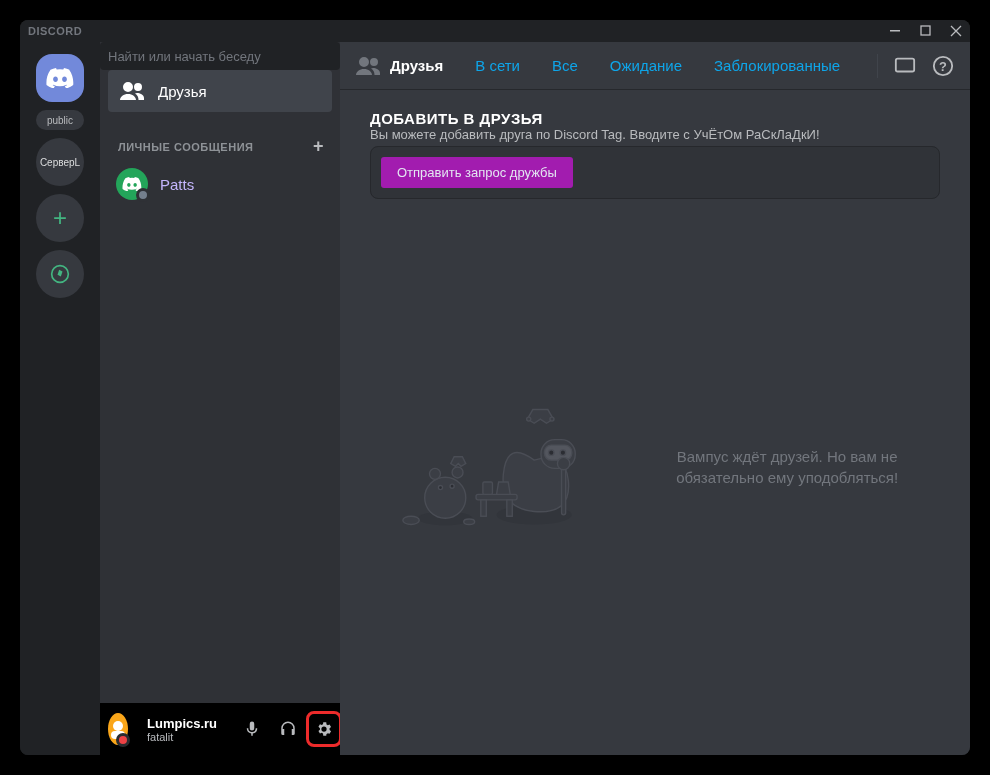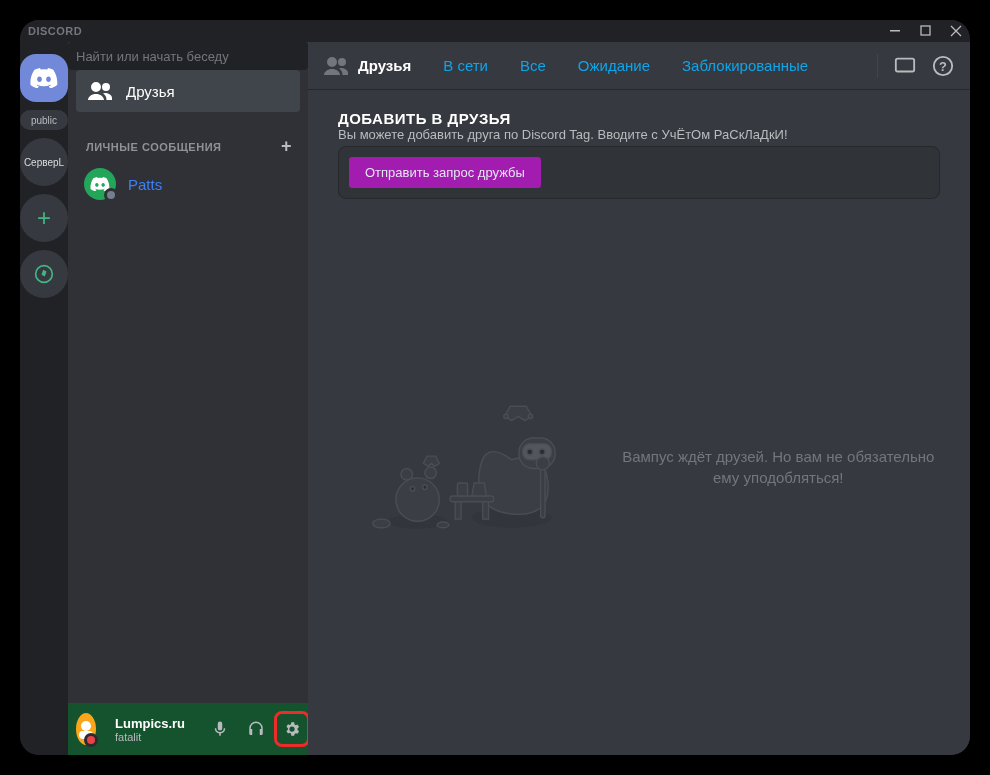--- a/index.html
+++ b/index.html
@@ -1,40 +1,40 @@
 <!DOCTYPE html>
 <html><head>
 <meta charset="utf-8">
 <style>
 * { margin: 0; padding: 0; box-sizing: border-box; font-family: -apple-system, BlinkMacSystemFont, "Segoe UI", Helvetica, Arial, sans-serif; }
 body { background: #000; width: 990px; height: 775px; overflow: hidden; padding: 20px; }
-.window { width: 950px; height: 735px; background: #202225; border-radius: 19px; overflow: hidden; display: flex; flex-direction: column; position: relative; }
+.window { width: 950px; height: 735px; background: #202225; border-radius: 8px; overflow: hidden; display: flex; flex-direction: column; position: relative; }
 .titlebar { height: 22px; display: flex; align-items: center; padding: 0 8px; background: #202225; }
 .titlebar-title { color: #72767d; font-size: 11px; font-weight: 700; letter-spacing: 0.5px; }
 .titlebar-controls { margin-left: auto; display: flex; gap: 18px; }
 .titlebar-btn { width: 12px; height: 12px; color: #b9bbbe; cursor: pointer; display:flex; align-items:center; justify-content:center; }
 .app-body { flex: 1; display: flex; }
-.server-rail { width: 48px; background: #202225; display: flex; flex-direction: column; align-items: center; padding-top: 12px; gap: 8px; }
+.server-rail { width: 80px; background: #202225; display: flex; flex-direction: column; align-items: center; padding-top: 12px; gap: 8px; }
 .server-item { width: 48px; height: 48px; border-radius: 50%; background: #36393f; display: flex; align-items: center; justify-content: center; cursor: pointer; color: #dcddde; font-size: 18px; }
 .server-home { border-radius: 16px; background: #7289da; }
 .server-public { width: 48px; height: 20px; border-radius: 10px; background: #36393f; color: #b9bbbe; font-size: 10px; display:flex; align-items:center; justify-content:center; }
 .server-add { background:#36393f; color:#43b581; font-size:24px; }
 .server-compass { background:#36393f; color:#43b581; }
 .server-text { font-size: 10px; color:#dcddde; text-align:center; }
 .channel-panel { width: 240px; background: #2f3136; display: flex; flex-direction: column; }
 .search-bar { height: 28px; background: #202225; border-radius: 4px; color: #72767d; font-size: 13px; display: flex; align-items: center; padding: 0 8px; cursor: pointer; }
 .friends-btn { margin: 0 8px 8px 8px; height: 42px; background: #40444b; border-radius: 4px; display: flex; align-items: center; padding: 0 12px; gap: 14px; color: #fff; font-size: 15px; cursor: pointer; }
 .dm-header { display:flex; align-items:center; justify-content:space-between; padding: 16px 16px 4px 18px; color: #8e9297; font-size: 11px; font-weight: 600; letter-spacing: 0.5px; }
 .dm-add { color:#b9bbbe; font-size:18px; cursor:pointer; }
-.dm-item { display:flex; align-items:center; gap:12px; padding: 6px 8px; margin: 1px 8px; border-radius:4px; cursor:pointer; color:#3b82f6; font-size:15px; }
+.dm-item { display:flex; align-items:center; gap:12px; padding: 6px 8px; margin: 1px 8px; border-radius:4px; cursor:pointer; color:#c4b5fd; font-size:15px; }
 .dm-avatar { width:32px; height:32px; border-radius:50%; position:relative; }
 .dm-avatar-patts { background:#23a55a; display:flex; align-items:center; justify-content:center; }
 .dm-avatar-mee6 { background:#3ba3e0; display:flex; align-items:center; justify-content:center; }
 .status-dot { position:absolute; bottom:-2px; right:-2px; width:14px; height:14px; border-radius:50%; background:#747f8d; border:3px solid #2f3136; }
-.user-panel { margin-top:auto; height:52px; background:#14532d; display:flex; align-items:center; padding:0 8px; gap:19px; }
+.user-panel { margin-top:auto; height:52px; background:#000000; display:flex; align-items:center; padding:0 8px; gap:19px; }
 .user-avatar { width:32px; height:32px; border-radius:50%; background:#faa61a; position:relative; display:flex; align-items:center; justify-content:center; }
 .user-avatar .dnd { position:absolute; bottom:-2px; right:-2px; width:14px; height:14px; border-radius:50%; background:#ed4245; border:3px solid #292b2f; }
 .user-info { flex:1; }
 .user-name { color:#fff; font-size:13px; font-weight:600; }
 .user-tag { color:#b9bbbe; font-size:11px; }
 .user-controls { display:flex; gap:4px; }
 .user-ctrl { width:32px; height:32px; display:flex; align-items:center; justify-content:center; color:#b9bbbe; cursor:pointer; border-radius:4px; }
 .user-ctrl.highlighted { outline: 3px solid #ed2b2b; outline-offset: -1px; border-radius:6px; }
 .main { flex:1; background:#36393f; display:flex; flex-direction:column; }
 .topbar { height:48px; border-bottom:1px solid #26282c; display:flex; align-items:center; padding:0 16px; gap:8px; }

